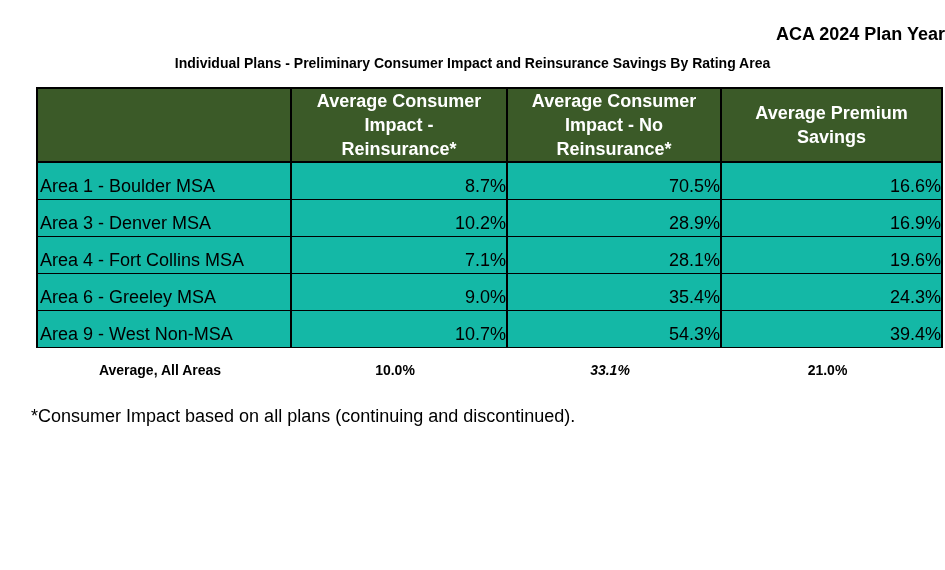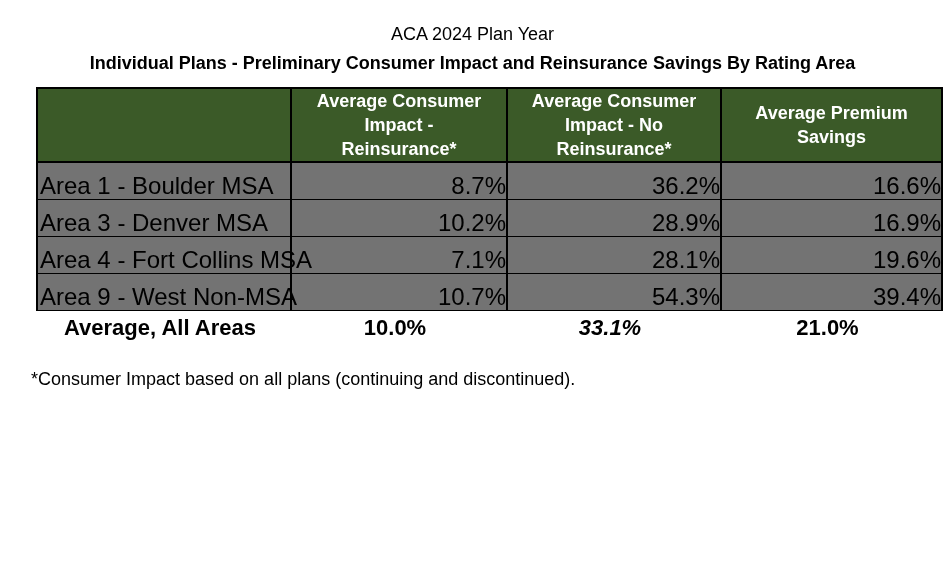--- a/index.html
+++ b/index.html
@@ -13,29 +13,29 @@
     color: #000000;
   }
   .page {
     position: relative;
     width: 945px;
     height: 570px;
     background: #ffffff;
   }
   .title-line1 {
     margin-top: 24px;
-    text-align: center;
+    text-align: right;
     font-size: 18px;
-    font-weight: normal;
+    font-weight: bold;
     line-height: 21px;
   }
   .title-line2 {
     margin-top: 8px;
     text-align: center;
-    font-size: 18px;
+    font-size: 14px;
     font-weight: bold;
     line-height: 21px;
   }
   table.impact-table {
     border-collapse: collapse;
     table-layout: fixed;
     margin: 13px 0 0 36px;
     width: 905px;
   }
   .impact-table col.c1 { width: 254px; }
@@ -49,46 +49,46 @@
     font-weight: bold;
     text-align: center;
     vertical-align: middle;
     height: 71px;
     line-height: 24px;
     white-space: pre-line;
     border: 2px solid #000000;
     padding: 0;
   }
   .impact-table td {
-    font-size: 24px;
+    font-size: 18px;
     height: 33px;
     vertical-align: bottom;
     padding: 0 0 3px 0;
     line-height: 20px;
     border: 1px solid #000000;
     border-left-width: 2px;
     border-right-width: 2px;
     overflow: visible;
     white-space: nowrap;
-    background: #737373;
+    background: #14b8a6;
   }
   .impact-table td.area-cell {
     text-align: left;
     padding-left: 2px;
   }
   .impact-table td.value-cell {
     text-align: right;
   }
   .summary-row {
     display: flex;
     margin-left: 33px;
     width: 905px;
     height: 36px;
     align-items: flex-end;
-    font-size: 22px;
+    font-size: 14px;
     font-weight: bold;
   }
   .summary-row .cell {
     text-align: center;
     padding-bottom: 6px;
   }
   .summary-row .s1 { width: 254px; }
   .summary-row .s2 { width: 216px; }
   .summary-row .s3 { width: 214px; font-style: italic; }
   .summary-row .s4 { width: 221px; }
@@ -124,34 +124,40 @@
 Impact - No
 Reinsurance*</th>
         <th>Average Premium
 Savings</th>
       </tr>
     </thead>
     <tbody>
       <tr>
         <td class="area-cell">Area 1 - Boulder MSA</td>
         <td class="value-cell">8.7%</td>
-        <td class="value-cell">36.2%</td>
+        <td class="value-cell">70.5%</td>
         <td class="value-cell">16.6%</td>
       </tr>
       <tr>
         <td class="area-cell">Area 3 - Denver MSA</td>
         <td class="value-cell">10.2%</td>
         <td class="value-cell">28.9%</td>
         <td class="value-cell">16.9%</td>
       </tr>
       <tr>
         <td class="area-cell">Area 4 - Fort Collins MSA</td>
         <td class="value-cell">7.1%</td>
         <td class="value-cell">28.1%</td>
         <td class="value-cell">19.6%</td>
+      </tr>
+      <tr>
+        <td class="area-cell">Area 6 - Greeley MSA</td>
+        <td class="value-cell">9.0%</td>
+        <td class="value-cell">35.4%</td>
+        <td class="value-cell">24.3%</td>
       </tr>
       <tr>
         <td class="area-cell">Area 9 - West Non-MSA</td>
         <td class="value-cell">10.7%</td>
         <td class="value-cell">54.3%</td>
         <td class="value-cell">39.4%</td>
       </tr>
     </tbody>
   </table>
 

